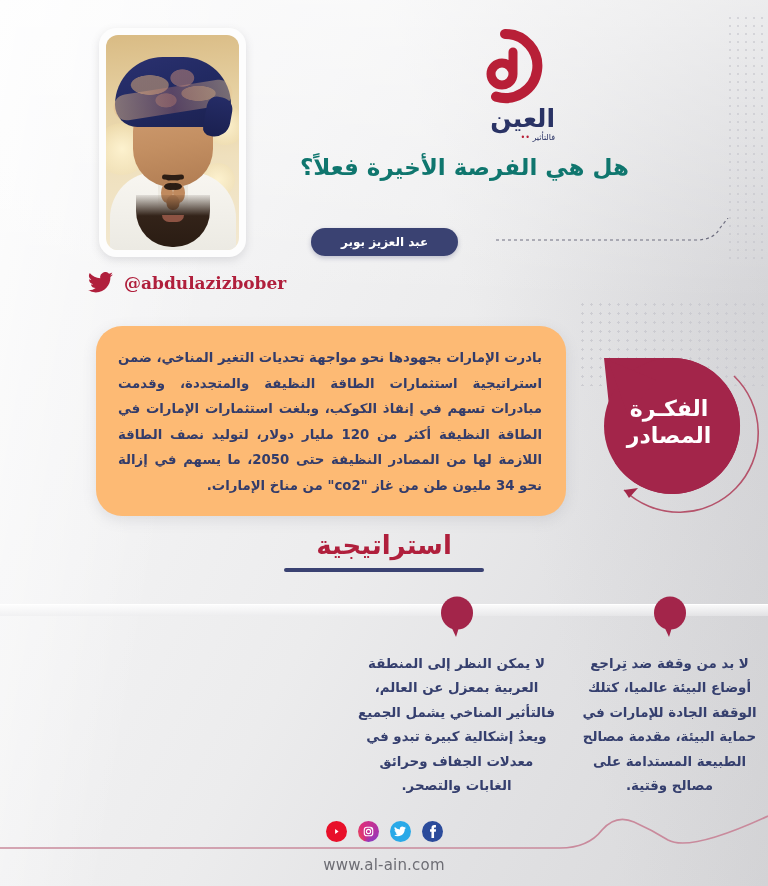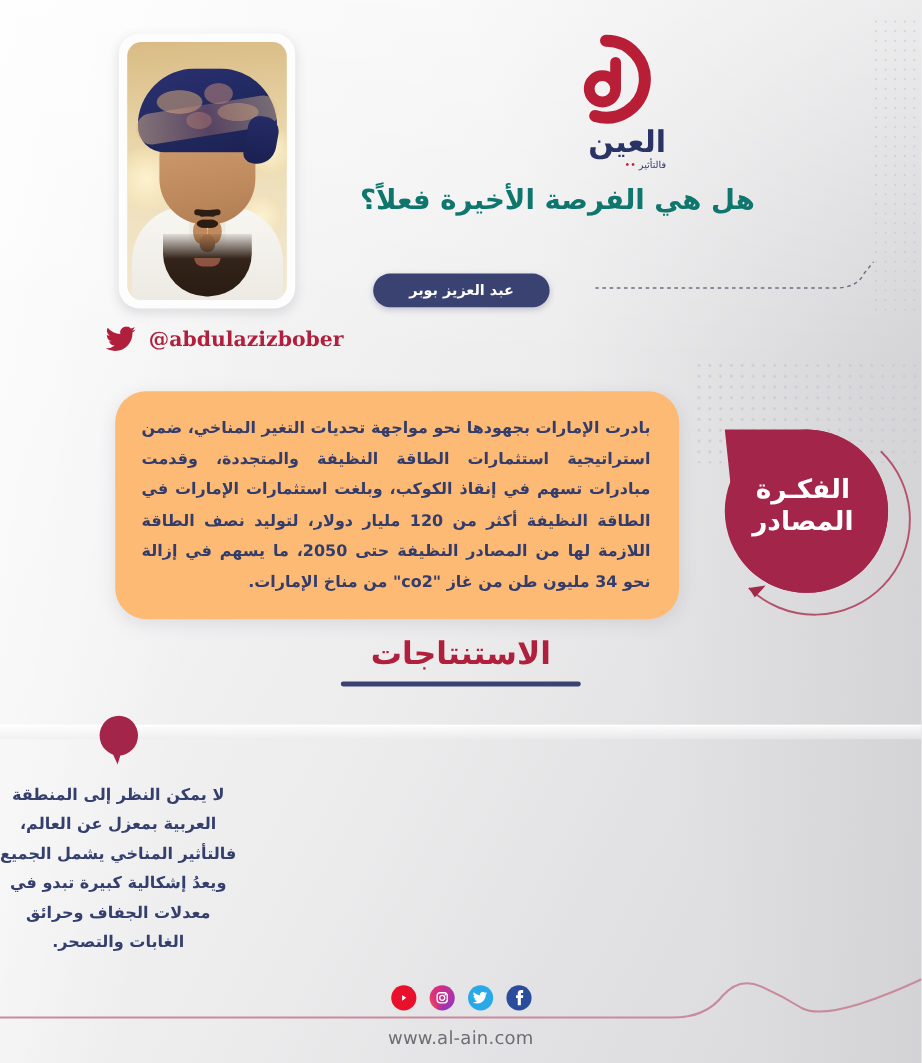--- a/index.html
+++ b/index.html
@@ -244,21 +244,21 @@
     box-shadow:0 1px 0 rgba(255,255,255,.9) inset;
   }
   .divider::after {
     content:""; position:absolute; left:0; right:0; top:0; height:1px;
     background:rgba(255,255,255,.95);
   }
 
   .concl-cols {
     position:absolute; left:0; top:596px; width:768px;
     display:flex; flex-direction:row-reverse;
-    justify-content:space-between; gap:16px;
+    justify-content:flex-end; gap:16px;
   }
   .concl-col { width:197px; position:relative; padding-top:56px; }
   .pin { position:absolute; top:0; left:50%; transform:translateX(-50%); }
   .concl-text {
     direction:rtl; text-align:center;
     font-size:13.4px; font-weight:700; color:#353f6e;
     line-height:1.82;
   }
 
   
@@ -360,32 +360,39 @@
     <path d="M74 6a68 68 0 1 1-57 105L6 6 z" fill="#a3254a"></path>
     <circle cx="74" cy="74" r="68" fill="#a3254a"></circle>
     <path d="M10 8 L58 28 L30 64 Z" fill="#a3254a"></path>
   </svg>
   <div class="idea-badge-label">
     <span>الفكـرة</span>
     <span>المصادر</span>
   </div>
 </div>
 
-<div class="concl-title">الاستنتاجات</div>
+<div class="concl-title">استراتيجية</div>
 <div class="concl-underline"></div>
 <div class="divider"></div>
 
 <div class="concl-cols">
   <div class="concl-col">
     <svg class="pin" width="34" height="42" viewBox="0 0 34 42">
       <ellipse cx="17" cy="17" rx="16" ry="16.5" fill="#a3254a"></ellipse>
       <path d="M10 28 L16 41 L20 28 Z" fill="#a3254a"></path>
     </svg>
     <div class="concl-text">لا يمكن النظر إلى المنطقة العربية بمعزل عن العالم، فالتأثير المناخي يشمل الجميع ويعدُ إشكالية كبيرة تبدو في معدلات الجفاف وحرائق الغابات والتصحر.</div>
   </div>
+  <div class="concl-col">
+    <svg class="pin" width="34" height="42" viewBox="0 0 34 42">
+      <ellipse cx="17" cy="17" rx="16" ry="16.5" fill="#a3254a"></ellipse>
+      <path d="M10 28 L16 41 L20 28 Z" fill="#a3254a"></path>
+    </svg>
+    <div class="concl-text">لا بد من وقفة ضد تِراجع أوضاع البيئة عالميا، كتلك الوقفة الجادة للإمارات في حماية البيئة، مقدمة مصالح الطبيعة المستدامة على مصالح وقتية.</div>
+  </div>
 </div>
 
 <svg class="footer-wave" viewBox="0 0 768 72" preserveAspectRatio="none">
   <path d="M0 34 H560 Q588 34 602 16 Q616 0 634 8 Q652 16 668 26 Q690 38 768 2" fill="none" stroke="#c98a9c" stroke-width="1.7"></path>
 </svg>
 
 <div class="socials">
   <div class="soc soc-yt">
     <svg width="11" height="11" viewBox="0 0 16 16">
         <path d="M6 4.5l5 3.5-5 3.5z" fill="#fff"></path>

